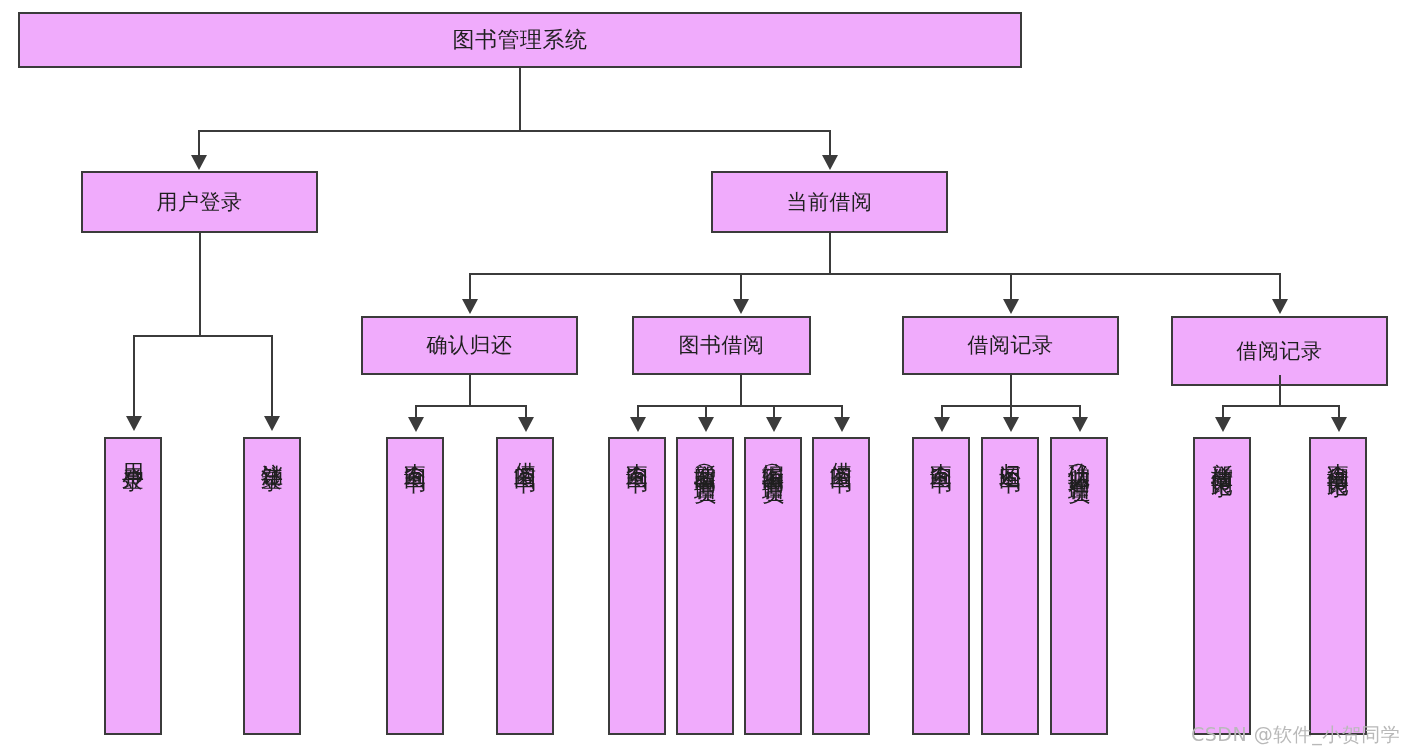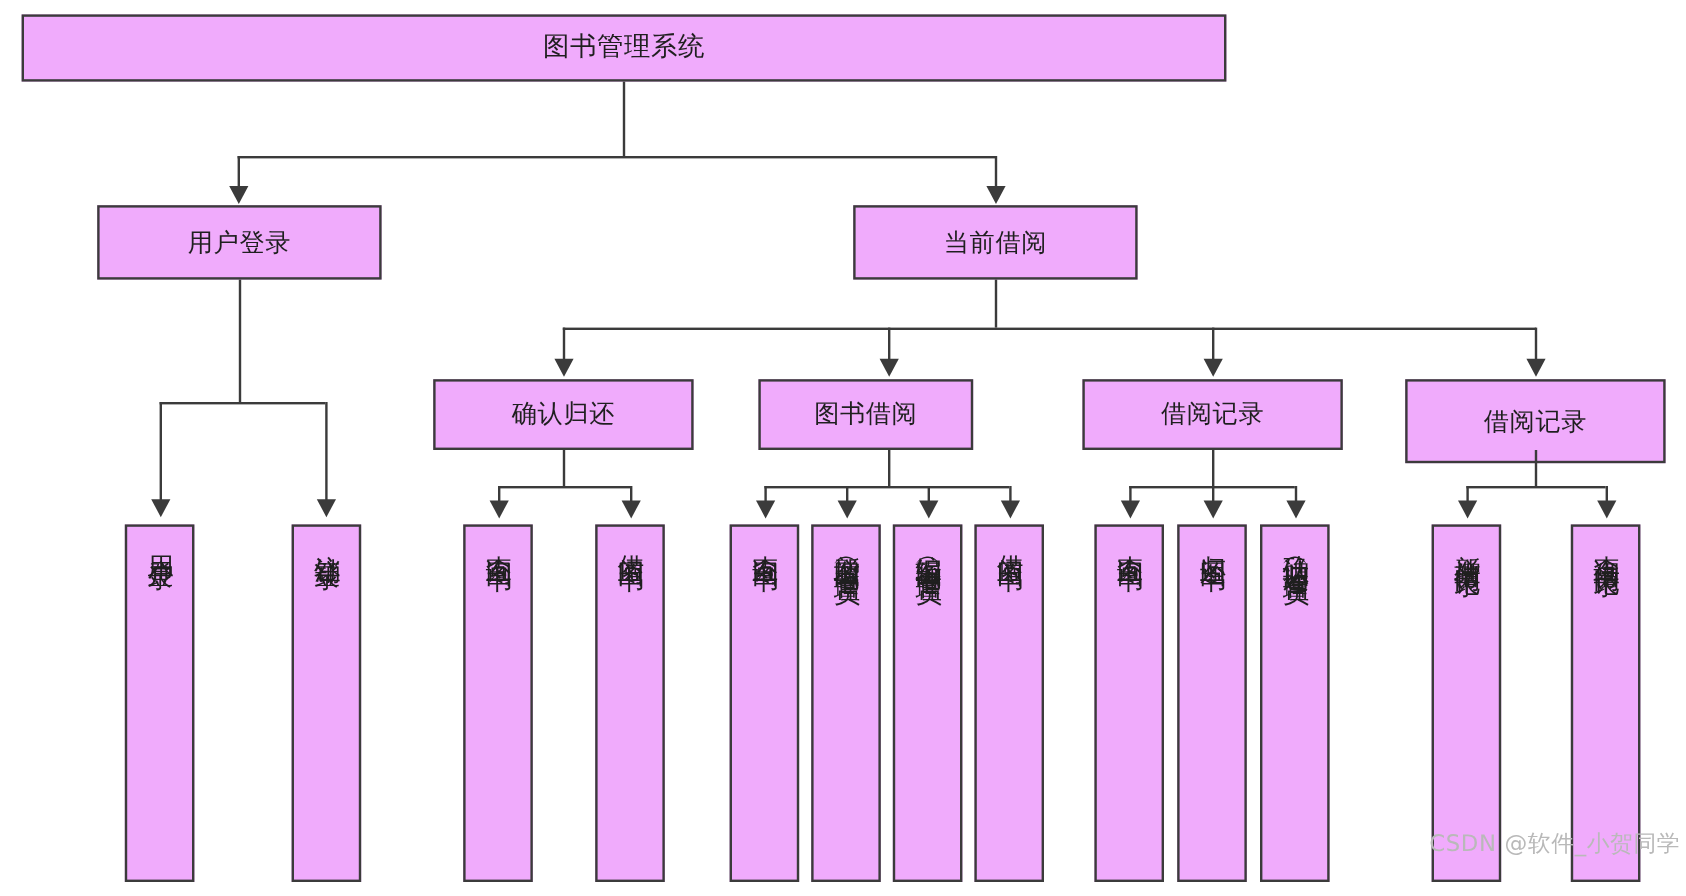--- a/index.html
+++ b/index.html
@@ -216,15 +216,15 @@
     <span class="label">确认归还（管理员）</span>
   </div>
 
   <div class="node leaf" style="left:1193px; top:437px; width:58px; height:298px;">
     <span class="label">新增借阅记录</span>
   </div>
   <div class="node leaf" style="left:1309px; top:437px; width:58px; height:298px;">
     <span class="label">查询借阅记录</span>
   </div>
 
-  <div id="watermark" style="left:1191px; top:690px;">CSDN @软件_小贺同学</div>
+  <div id="watermark" style="left:1191px; top:722px;">CSDN @软件_小贺同学</div>
 
 </div>
 
 </body></html>

